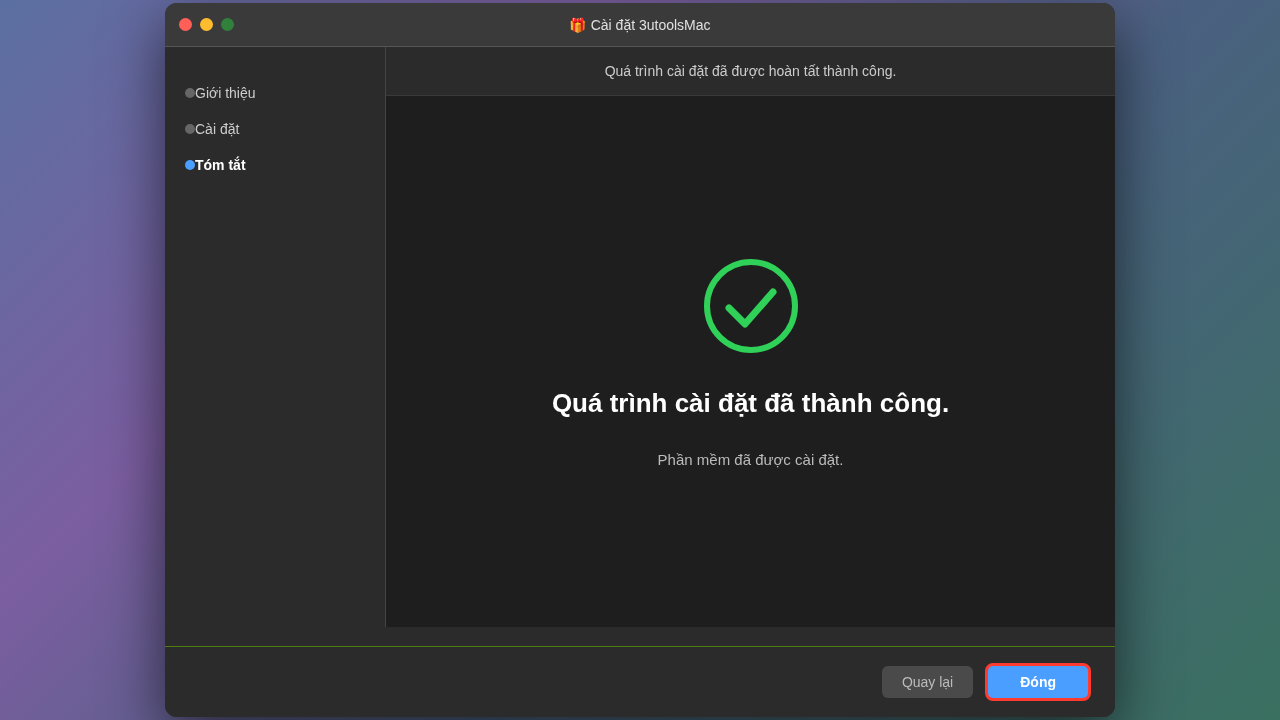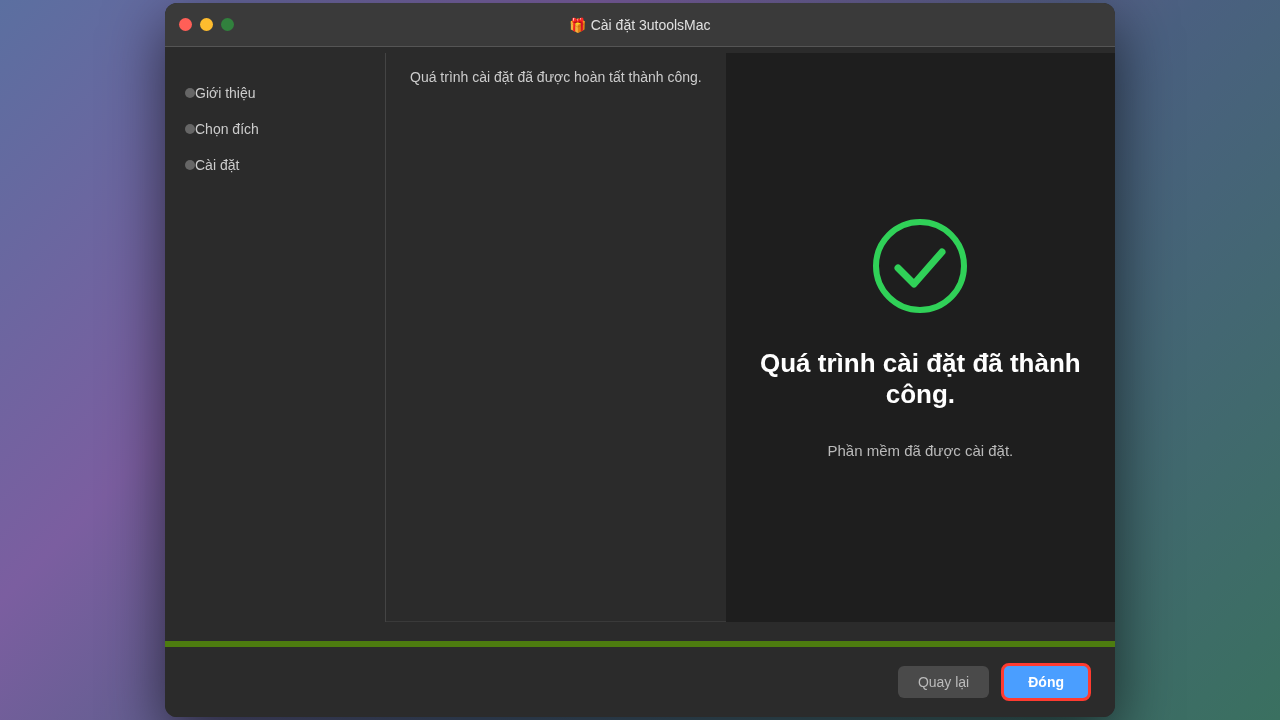--- a/index.html
+++ b/index.html
@@ -100,24 +100,23 @@
     }
 
     .sidebar-label.active {
       color: #fff;
       font-weight: 600;
     }
 
     .main {
       flex: 1;
       display: flex;
-      flex-direction: row;
+      flex-direction: column;
       background: #2b2b2b;
       border-left: 1px solid #444;
-      margin-top: 6px;
     }
 
     .top-message {
       padding: 16px 24px;
       font-size: 14px;
       color: #ccc;
       text-align: center;
       border-bottom: 1px solid #3a3a3a;
     }
 
@@ -150,37 +149,37 @@
       text-align: right;
     }
 
     .footer {
       display: flex;
       justify-content: flex-end;
       align-items: center;
       gap: 12px;
       padding: 16px 24px;
       background: #2b2b2b;
-      border-top: 6px solid #4d7c0f;
+      border-top: 1px solid #4d7c0f;
       flex-shrink: 0;
       margin-top: 19px;
     }
 
     .btn-back {
       padding: 8px 20px;
       background: #4a4a4a;
       border: none;
       border-radius: 6px;
       color: #bbb;
       font-size: 14px;
       cursor: pointer;
     }
 
     .btn-close {
-      padding: 8px 24px;
+      padding: 8px 32px;
       background: #4a9eff;
       border: 3px solid #ff3b30;
       border-radius: 8px;
       color: #fff;
       font-size: 14px;
       font-weight: 600;
       cursor: pointer;
     }
   </style>
 </head>
@@ -199,25 +198,25 @@
 
   <div class="content">
 
     <div class="sidebar">
       <div class="sidebar-item">
         <div class="sidebar-dot inactive"></div>
         <span class="sidebar-label">Giới thiệu</span>
       </div>
       <div class="sidebar-item">
         <div class="sidebar-dot inactive"></div>
-        <span class="sidebar-label">Chọn đích</span>
+        <span class="sidebar-label">Cài đặt</span>
       </div>
       <div class="sidebar-item">
-        <div class="sidebar-dot inactive"></div>
-        <span class="sidebar-label">Cài đặt</span>
+        <div class="sidebar-dot active"></div>
+        <span class="sidebar-label active">Tóm tắt</span>
       </div>
     </div>
 
     <div class="main">
       <div class="top-message">Quá trình cài đặt đã được hoàn tất thành công.</div>
 
       <div class="success-area">
 
         <svg class="check-circle" viewBox="0 0 100 100" xmlns="http://www.w3.org/2000/svg">
           <circle cx="50" cy="50" r="44" fill="none" stroke="#30d158" stroke-width="6"></circle>

